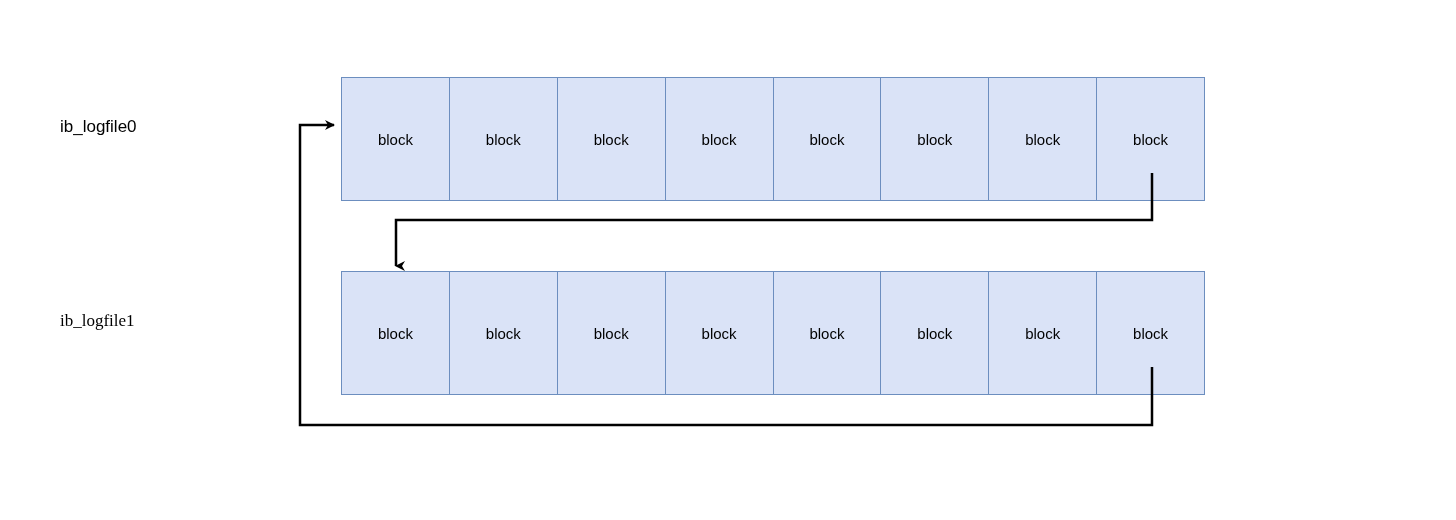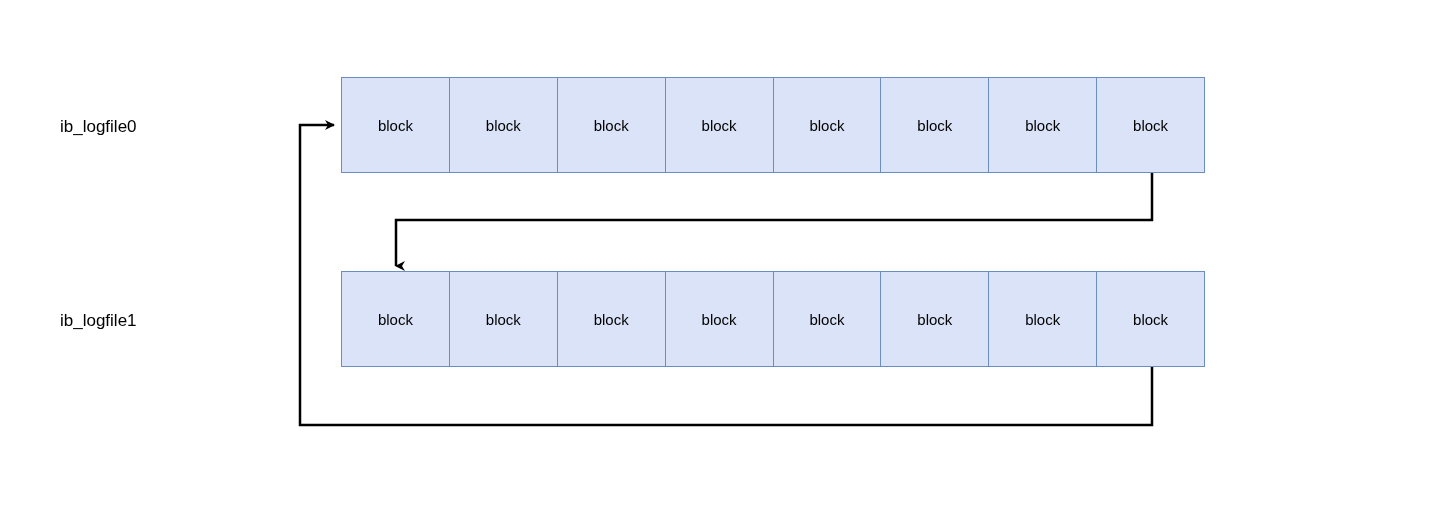--- a/index.html
+++ b/index.html
@@ -19,27 +19,27 @@
   }
   .row-label {
     position: absolute;
     font-size: 17px;
     color: #000000;
     white-space: nowrap;
     text-align: left;
     line-height: 1;
   }
   #label-logfile0 { left: 60px; top: 118px; width: 225px; }
-  #label-logfile1 { left: 60px; top: 312px; width: 225px; }
+  #label-logfile1 { left: 60px; top: 312px; width: 225px; font-family: Liberation Serif, serif; }
 
   .block-row {
     position: absolute;
     left: 341px;
     width: 864px;
-    height: 96px;
+    height: 124px;
     display: flex;
     box-sizing: border-box;
     border: 1px solid #6c8ebf;
     background: #7dd3fc;
   }
   #row-logfile0 { top: 77px; }
   #row-logfile1 { top: 271px; }
 
   .block-cell {
     flex: 1 1 0;

